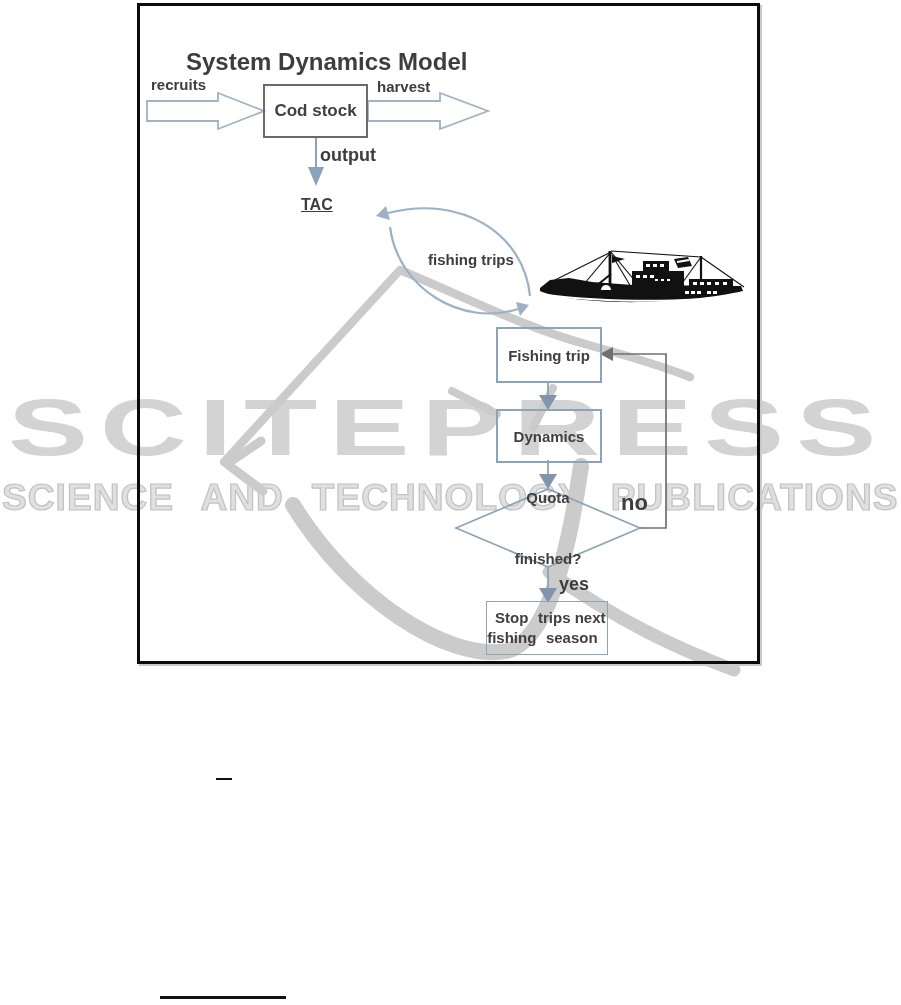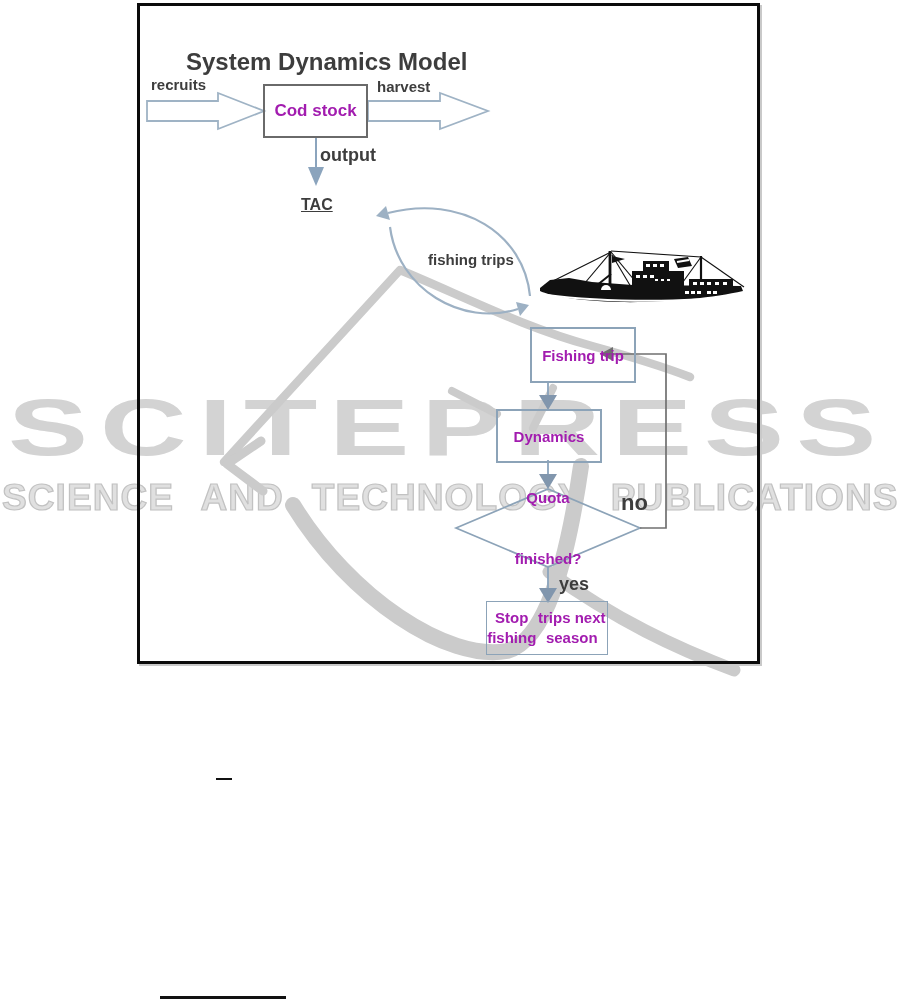--- a/index.html
+++ b/index.html
@@ -1,20 +1,20 @@
 <!DOCTYPE html>
 <html><head>
 <meta charset="utf-8">
 <style>
   html,body{margin:0;padding:0;background:#ffffff;}
   #page{position:relative;width:901px;height:1005px;background:#fff;overflow:hidden;
         font-family:"Liberation Sans",sans-serif;color:#3d3d3d;}
   .lbl{position:absolute;font-weight:bold;color:#3d3d3d;white-space:nowrap;z-index:4;}
   .box{position:absolute;display:flex;align-items:center;justify-content:center;
-       text-align:center;font-weight:bold;color:#a21caf;background:transparent;z-index:4;}
+       text-align:center;font-weight:bold;color:#404040;background:transparent;z-index:4;}
   .flowbox{border:2px solid #8ca3b8;}
   
   #wm-brand{position:absolute;left:8px;top:388px;font-size:80px;font-weight:bold;
             letter-spacing:8px;color:#d3d3d3;white-space:nowrap;z-index:1;
             transform:scaleX(1.5);transform-origin:0 0;line-height:1;}
   #wm-tagline{position:absolute;left:2px;top:480px;font-size:36px;font-weight:bold;
             letter-spacing:1px;word-spacing:16px;color:#e0e0e0;white-space:nowrap;z-index:1;
             -webkit-text-stroke:1.2px #c2c2c2;transform:scaleX(1.03);transform-origin:0 0;line-height:1;}
   #frame{position:absolute;left:137px;top:3px;width:617px;height:655px;
          border:3px solid #0b0b0b;box-shadow:2px 2px 0 #c9c9c9;z-index:5;pointer-events:none;}
@@ -122,21 +122,21 @@
   <div class="lbl" style="left:377px;top:78px;font-size:15px;">harvest</div>
   <div class="lbl" style="left:320px;top:145px;font-size:18px;">output</div>
   <div class="lbl" style="left:301px;top:196px;font-size:16px;text-decoration:underline;">TAC</div>
   <div class="lbl" style="left:428px;top:251px;font-size:15px;">fishing trips</div>
   <div class="lbl" style="left:621px;top:490px;font-size:22px;">no</div>
   <div class="lbl" style="left:559px;top:574px;font-size:18px;">yes</div>
 
   <div class="box" style="left:263px;top:84px;width:101px;height:50px;border:2px solid #6a6a6a;font-size:17px;">
     <span>Cod stock</span>
   </div>
-  <div class="box flowbox" style="left:496px;top:327px;width:102px;height:52px;font-size:15px;margin-left:34px;">
+  <div class="box flowbox" style="left:496px;top:327px;width:102px;height:52px;font-size:15px;">
     <span>Fishing trip</span>
   </div>
   <div class="box flowbox" style="left:496px;top:409px;width:102px;height:50px;font-size:15px;">
     <span>Dynamics</span>
   </div>
   <div class="box" style="left:466px;top:503px;width:164px;height:50px;font-size:15px;flex-direction:column;line-height:1.4;gap:40px;">
     <span>Quota</span>
     <span>finished?</span>
   </div>
   <div class="box flowbox" style="left:486px;top:601px;width:120px;height:52px;font-size:15px;flex-direction:row;line-height:1.35;border-width:1.5px;">

